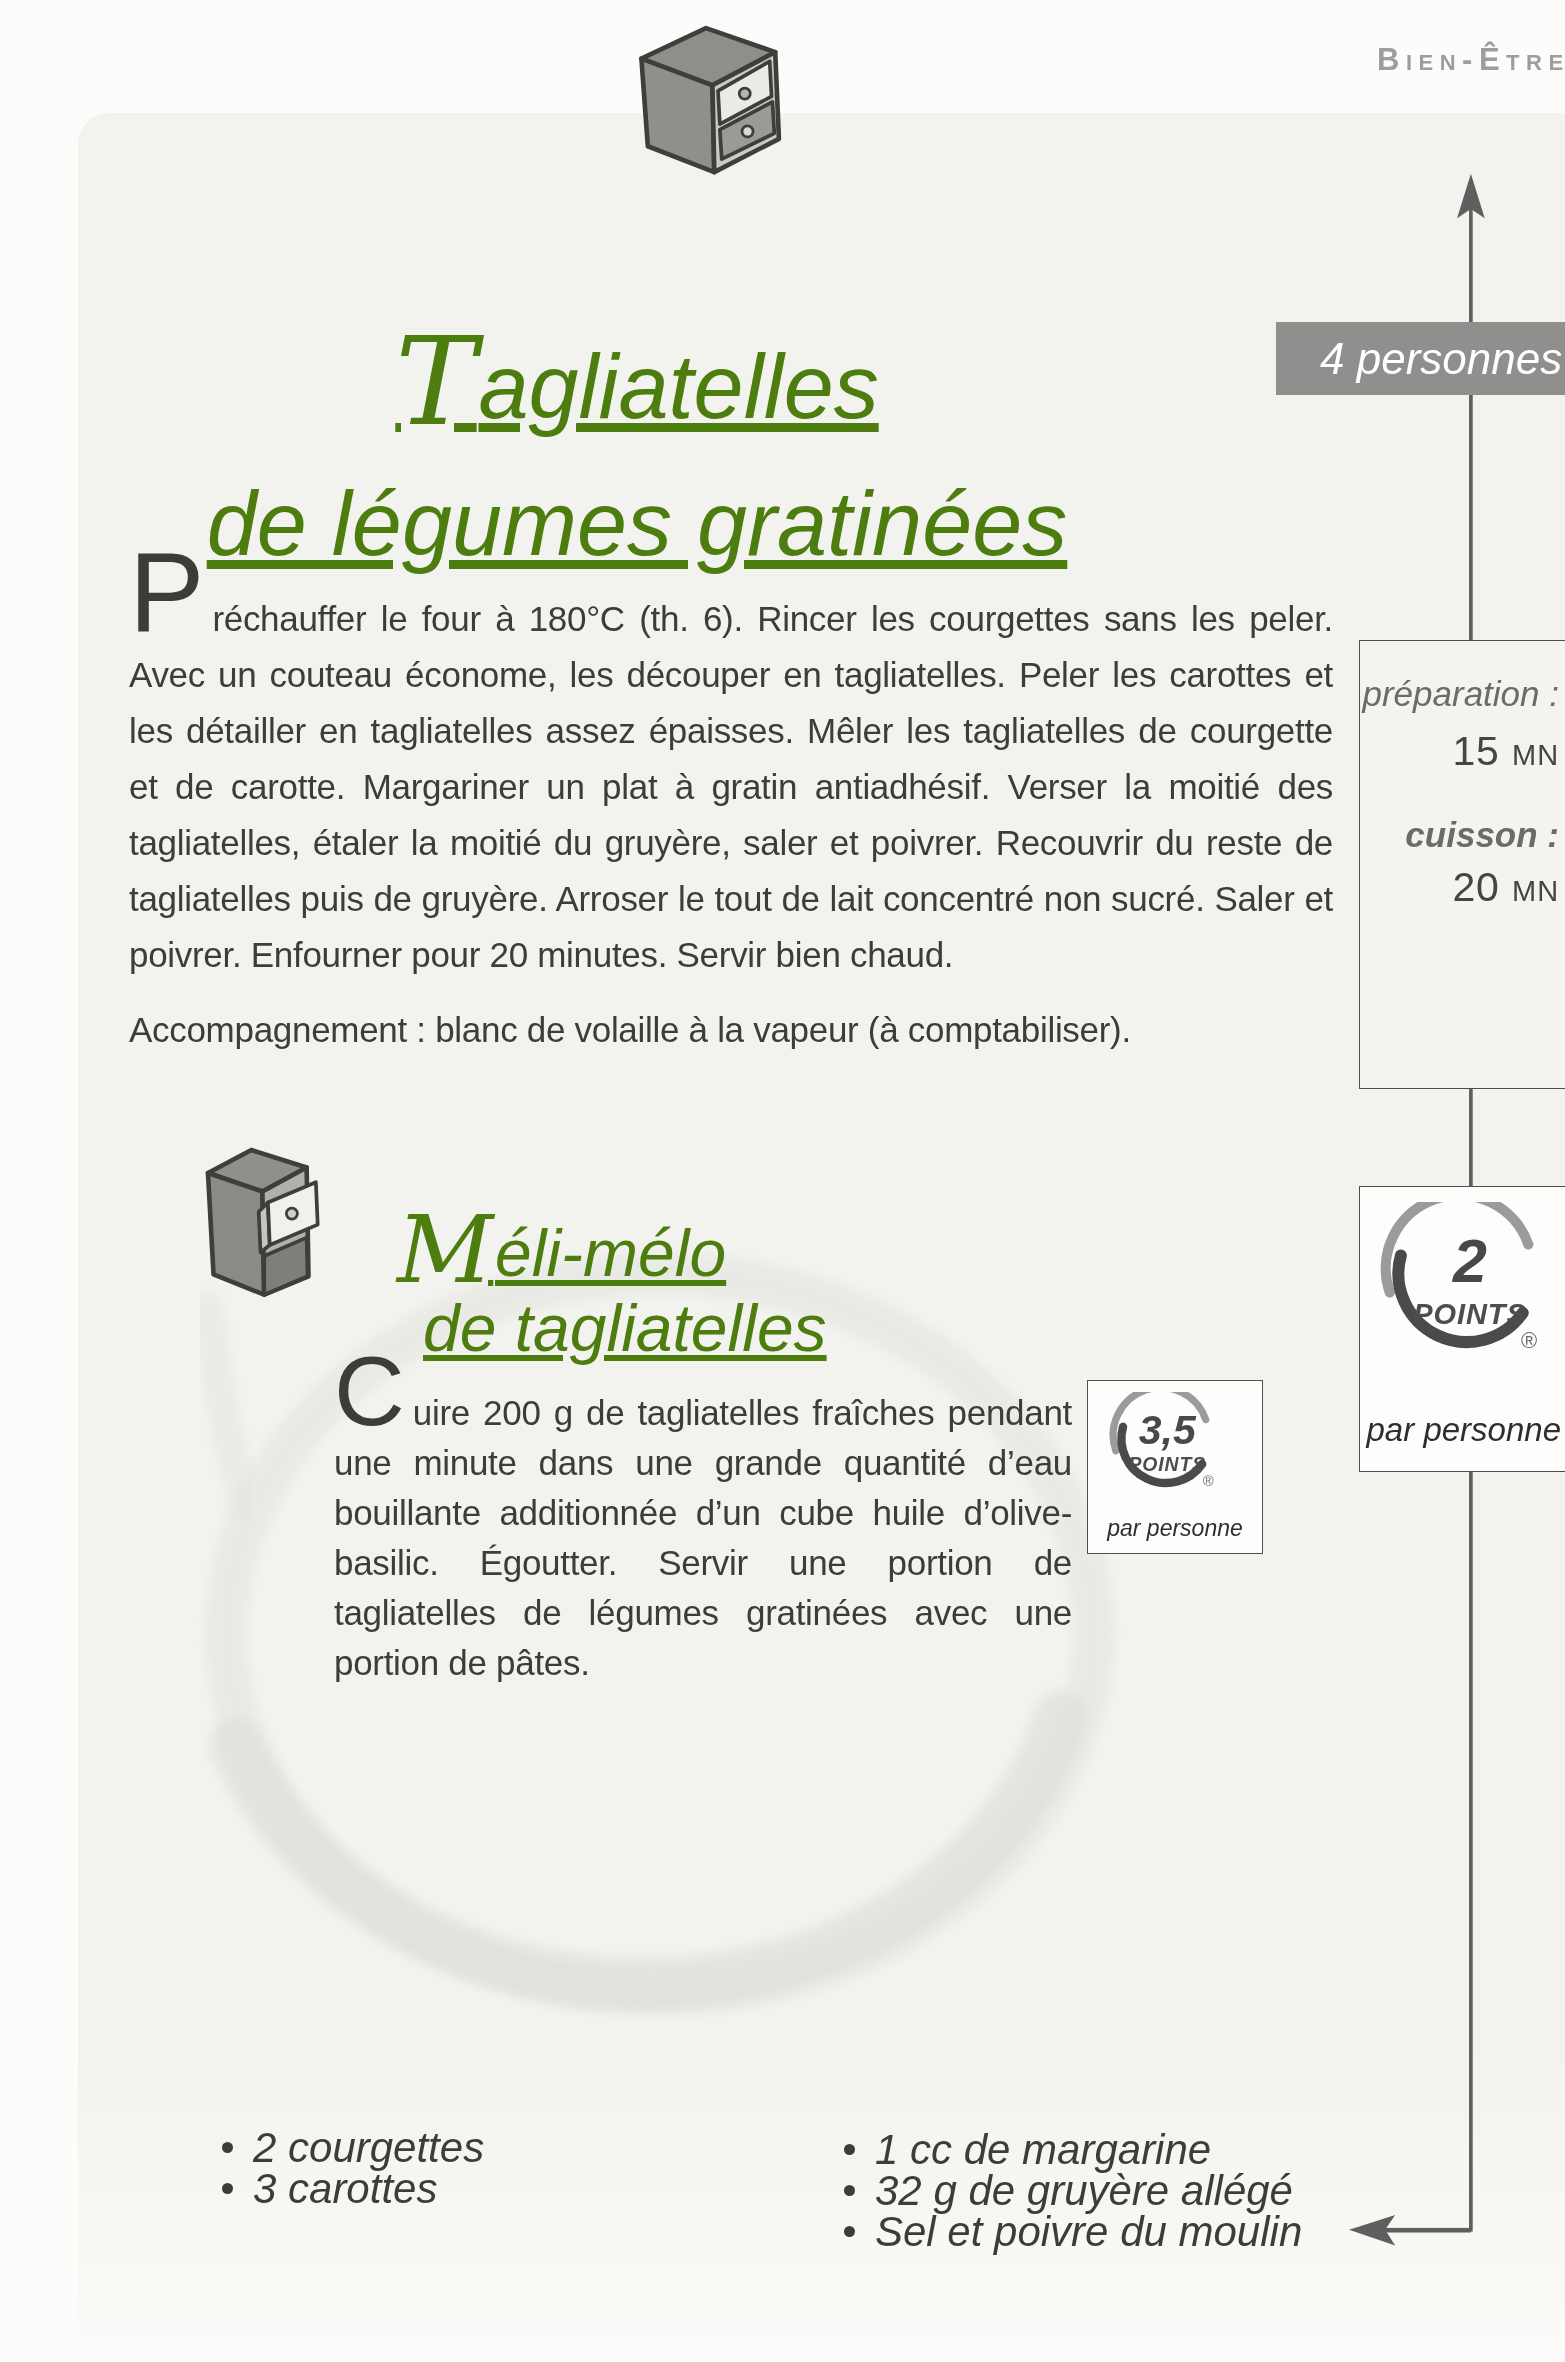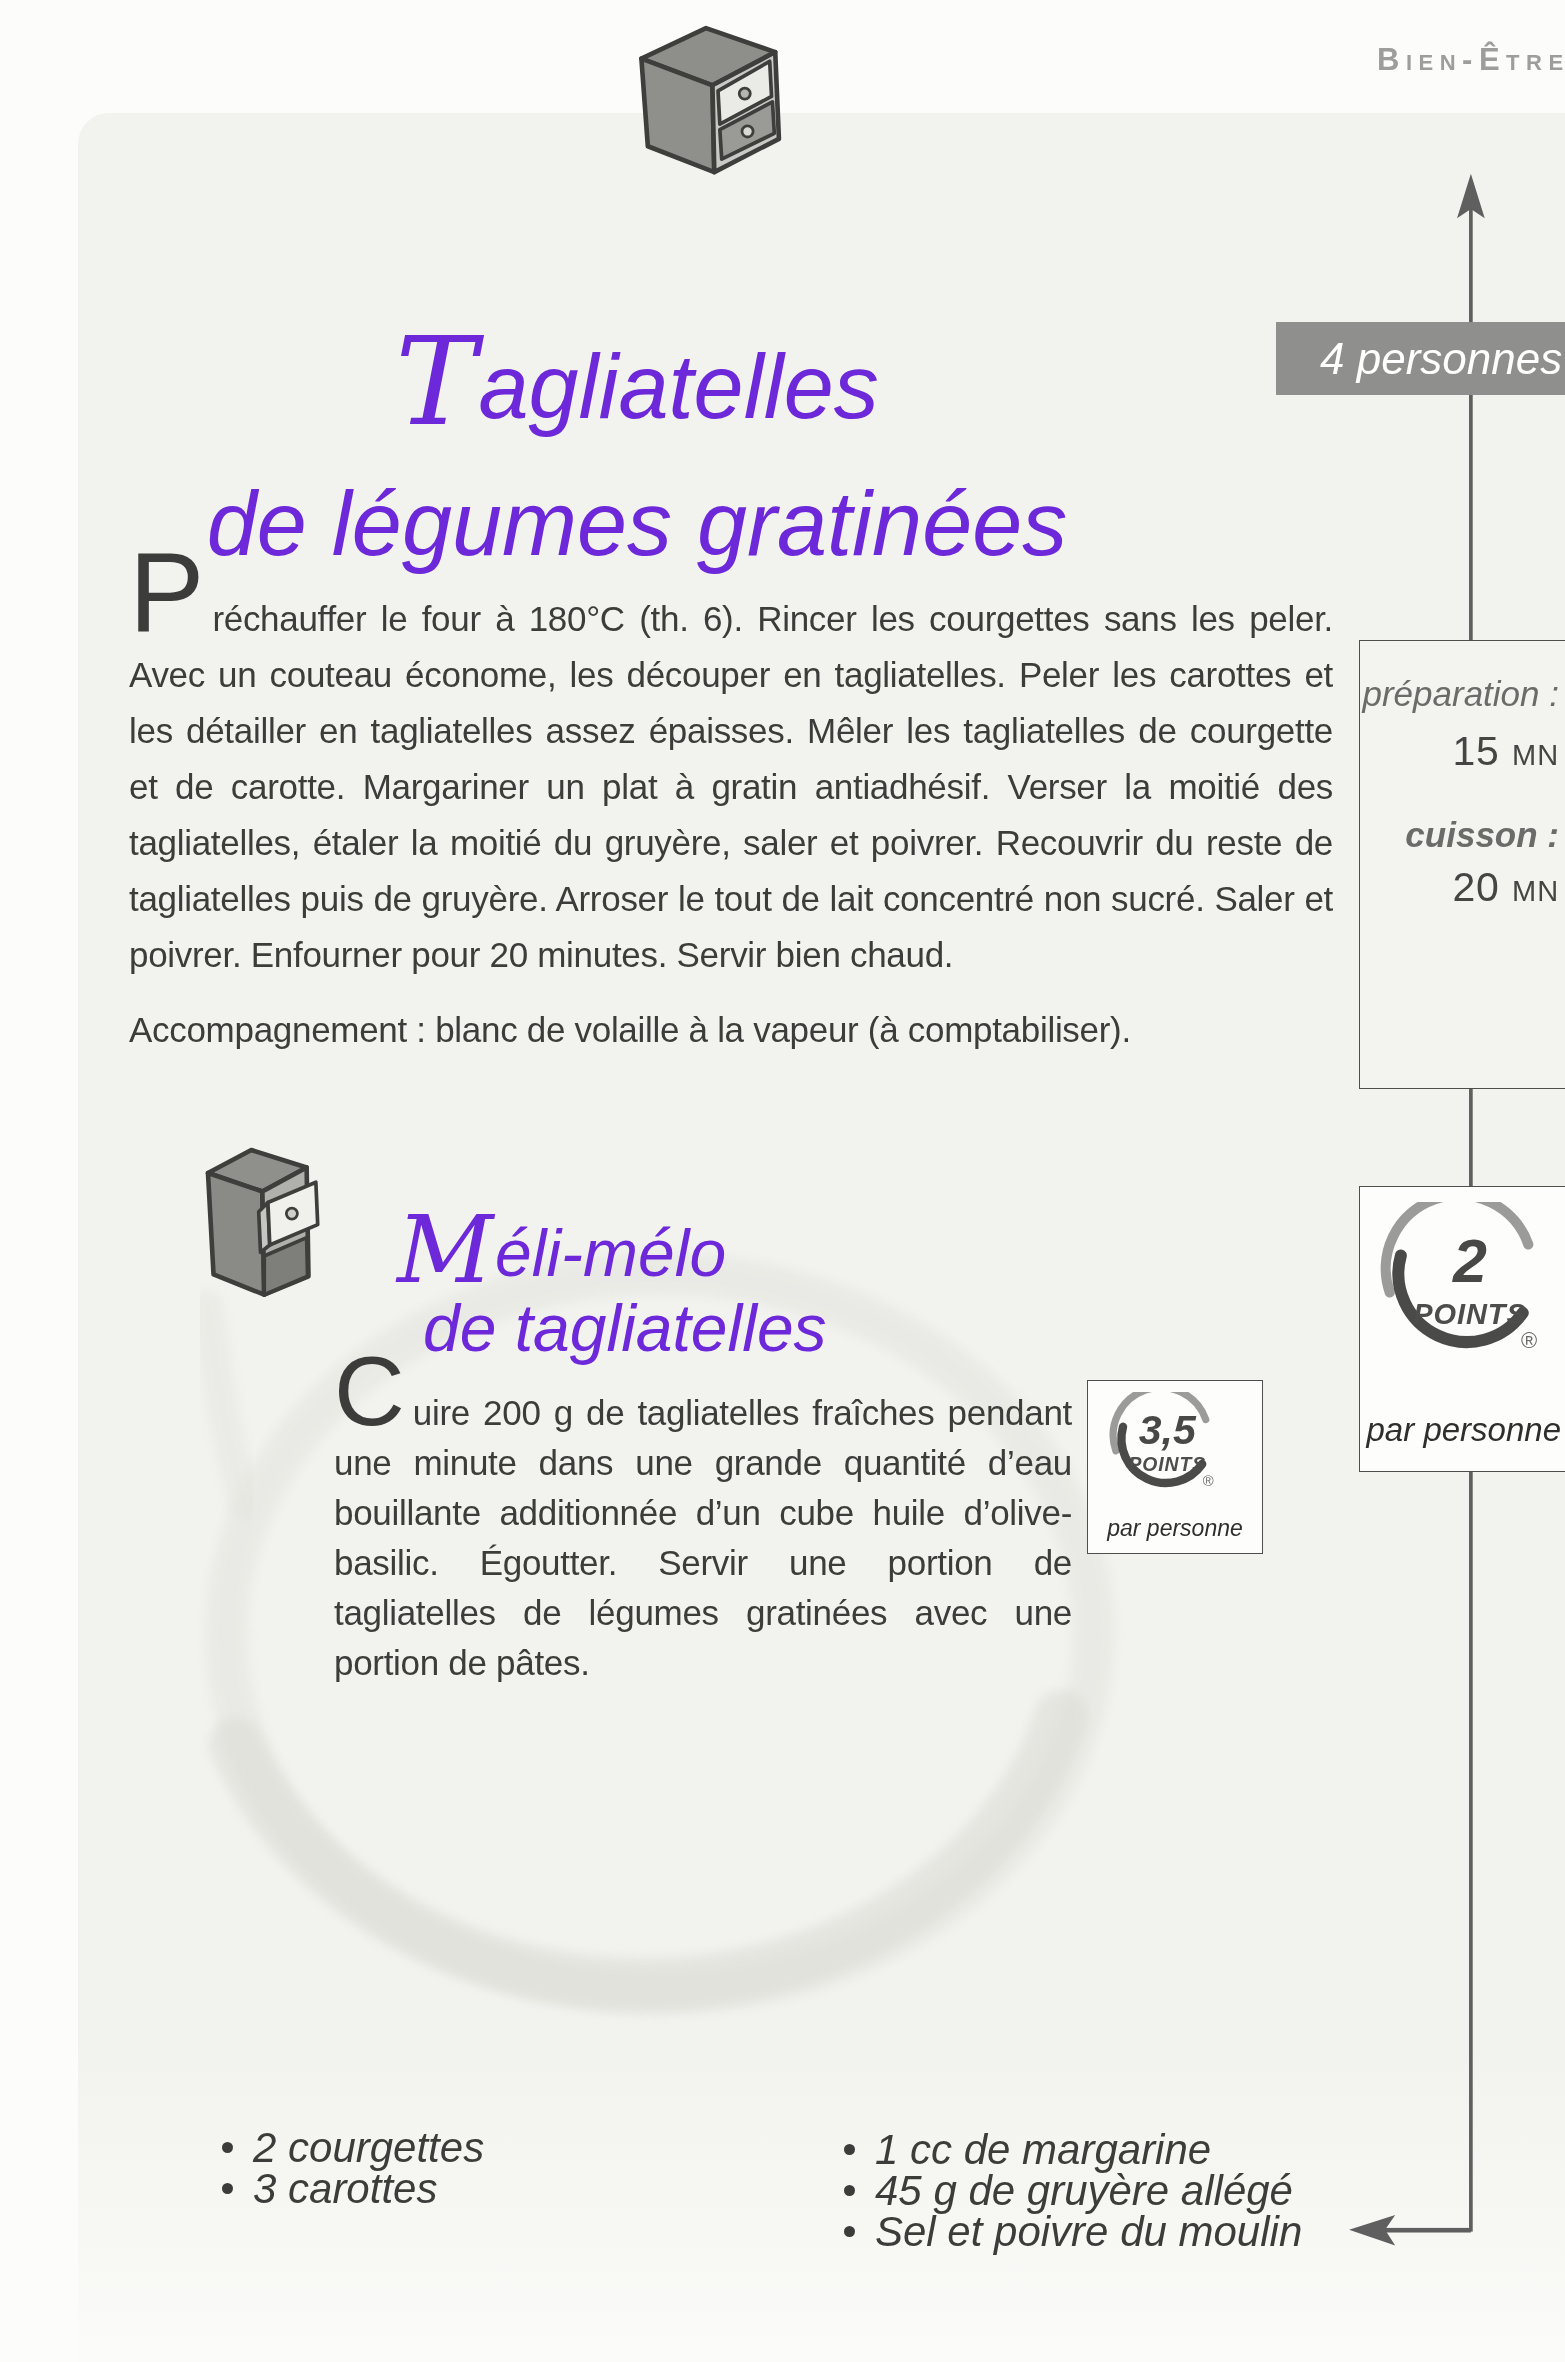--- a/index.html
+++ b/index.html
@@ -19,21 +19,21 @@
   svg.arrows{position:absolute;left:0;top:0;width:1565px;height:2363px;z-index:2;pointer-events:none;}
 
   .section-label{
     position:absolute;left:1377px;top:42px;z-index:4;
     font-size:31px;letter-spacing:6.5px;color:#9d9d9b;
     font-variant:small-caps;white-space:nowrap;font-weight:bold;
   }
   svg.cab1{position:absolute;left:609px;top:16.6px;width:194px;height:180px;z-index:3;}
   svg.cab2{position:absolute;left:194px;top:1138px;width:134px;height:189px;z-index:3;}
 
-  .title-line{position:absolute;z-index:4;color:#6d28d9;font-style:italic;font-weight:normal;}
+  .title-line{position:absolute;z-index:4;color:#4d7c0f;font-style:italic;font-weight:normal;text-decoration:underline;}
   .t1a{left:37px;top:305px;width:1200px;text-align:center;font-size:90px;}
   .t1b{left:37px;top:473px;width:1200px;text-align:center;font-size:90px;}
   .t2a{left:397px;top:1189px;font-size:66px;}
   .t2b{left:423px;top:1290px;font-size:66px;}
   .script-cap{font-family:"DejaVu Serif",serif;font-style:italic;position:relative;top:5.5px;margin-right:1.8px;}
   .t1a .script-cap{font-size:122px;}
   .t2a .script-cap{font-size:94px;}
 
   .bodytext{
     position:absolute;z-index:4;color:#3c3c3a;font-size:35px;letter-spacing:-0.3px;
@@ -185,18 +185,18 @@
     </div>
     <div class="per-person">par personne</div>
   </div>
 
   <ul class="ingredients ing-left">
     <li><span>2 courgettes</span></li>
     <li><span>3 carottes</span></li>
   </ul>
   <ul class="ingredients ing-right">
     <li><span>1 cc de margarine</span></li>
-    <li><span>45 g de gruyère allégé</span></li>
+    <li><span>32 g de gruyère allégé</span></li>
     <li><span>Sel et poivre du moulin</span></li>
   </ul>
 
 </div>
 
 
 </body></html>

